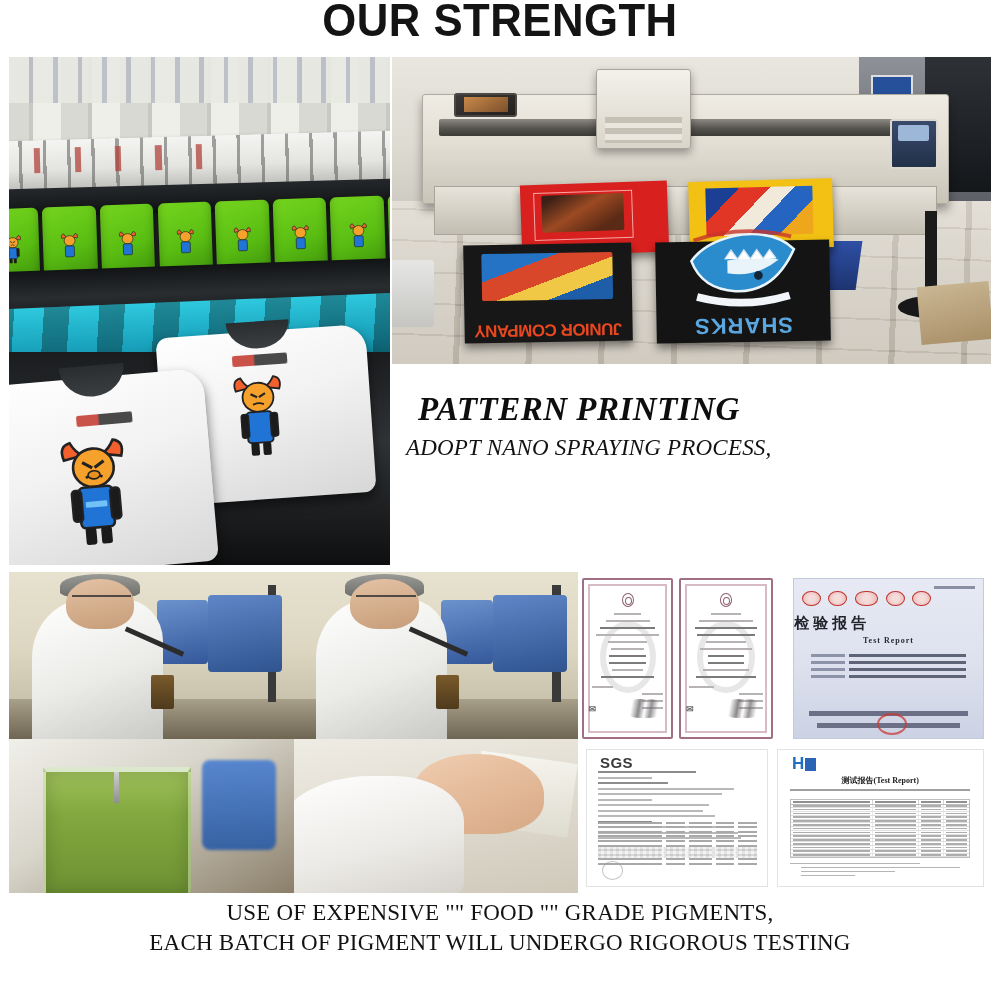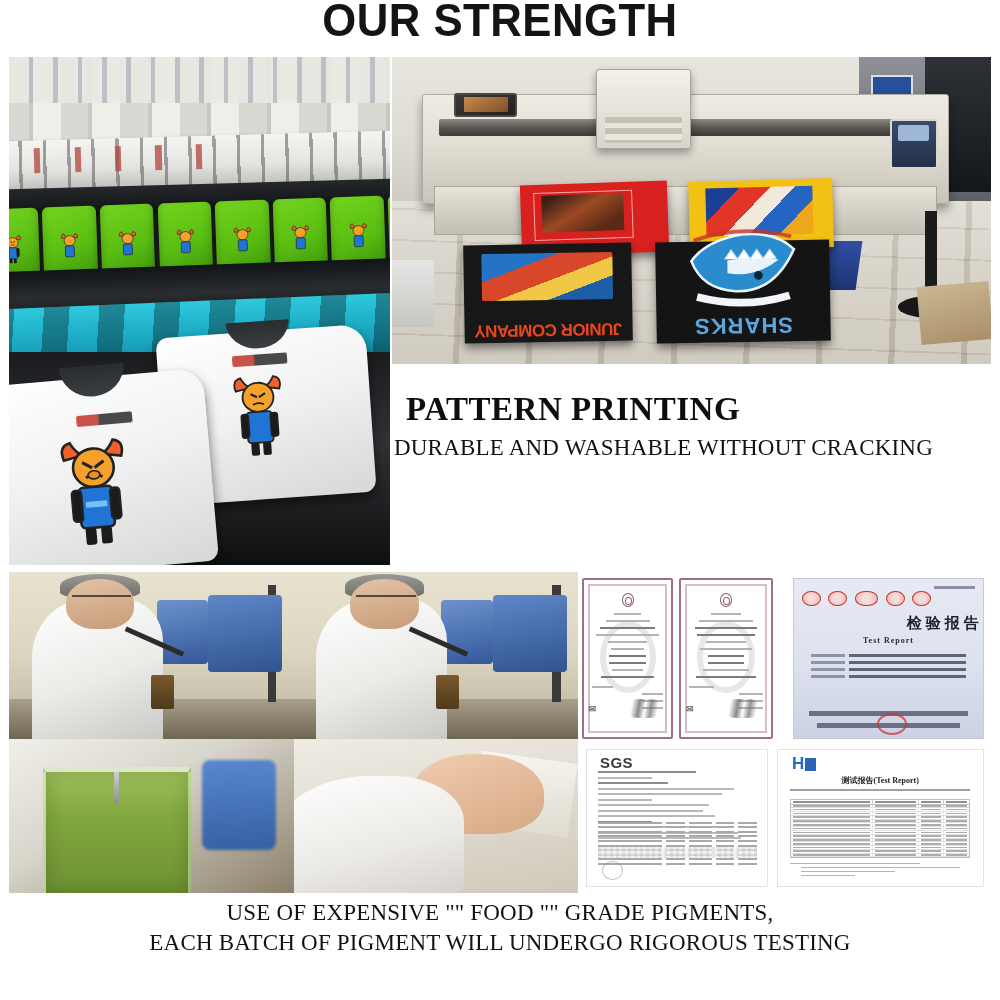--- a/index.html
+++ b/index.html
@@ -203,21 +203,21 @@
     position:absolute; left:13%; top:13%; width:74%; height:62%;
     transform: rotate(180deg);
   }
   .sharks-text{
     position:absolute; left:4%; bottom:4%; width:92%; height:22%;
     color:#5aa6e0; font-family:"Liberation Sans","DejaVu Sans",sans-serif; font-weight:900;
     font-size:22px; text-align:center; transform: rotate(180deg); letter-spacing:1px;
   }
 
   
-  .txt-block-right { position:absolute; left:380px; top:388px; width:608px; }
+  .txt-block-right { position:absolute; left:392px; top:388px; width:608px;font-style:italic; }
   .heading-serif{
     font-family:"Liberation Serif","DejaVu Serif",serif;
     font-weight:bold; color:#0e0e0e;
   }
   #pattern-heading{
     font-size:33px; letter-spacing:.5px; margin-left:26px; line-height:42px;
   }
   .body-line{
     font-family:"Liberation Serif","DejaVu Serif",serif;
     font-size:23px; color:#121212; line-height:35px; letter-spacing:.2px;
@@ -301,21 +301,21 @@
     color:#6d6a6c; font-size:9px; font-weight:bold; }
 
   #cert3{ left:52%; top:2%; width:46%; height:50%;
     background: linear-gradient(180deg,#e7eaf4 0%, #dde1ee 55%, #ccd2e4 100%);
     border:1px solid #c4c9db; }
   .cert3-badges{ position:absolute; left:4%; top:7%; width:78%; height:10%;
     display:flex; gap:5%; align-items:center; }
   .badge-c{ width:13%; height:100%; border-radius:50%; border:1.6px solid #c1342f;
     background: radial-gradient(circle,#f4dcdb 30%, #e8b3b0 100%); }
   .badge-c.oval{ border-radius:44%; width:16%; }
-  .cert3-title{ position:absolute; left:0; top:22%; width:100%; text-align:right;
+  .cert3-title{ position:absolute; left:0; top:22%; width:100%; text-align:left;
     font-family:Liberation Mono, monospace; font-weight:900;
     font-size:15px; color:#22222a; letter-spacing:4px; }
   .cert3-sub{ position:absolute; left:0; top:36%; width:100%; text-align:center;
     font-family:"Liberation Serif","DejaVu Serif",serif; font-weight:bold;
     font-size:8px; color:#2a2a33; letter-spacing:1px; }
   .cert3-rows{ position:absolute; left:9%; top:47%; width:82%; }
   .c3row{ display:flex; align-items:center; gap:4px; margin-bottom:4px; }
   .c3lab{ width:22%; height:3px; background:#8d93a8; }
   .c3val{ flex:1; height:3px; background:#5f6578; }
   .cert3-footer{ position:absolute; left:8%; bottom:14%; width:84%; height:5px; background:#6b7086;}
@@ -556,21 +556,21 @@
           <path d="M14 16 Q50 6 86 16" fill="none" stroke="#f2f6fa" stroke-width="6"></path>
           <path d="M12 62 Q50 72 88 60" fill="none" stroke="#c8342c" stroke-width="3" opacity=".8"></path>
         </svg>
       </div>
       <div class="sharks-text">SHARKS</div>
     </div>
   </div>
 
   <div class="txt-block-right">
     <div class="heading-serif" id="pattern-heading">PATTERN PRINTING</div>
-    <div class="body-line">DURABLE AND WASHABLE WITHOUT CRACKING</div>
+    <div class="body-line">ADOPT NANO SPRAYING PROCESS,</div>
   </div>
 
   <div class="photo" id="p-lab">
 
     <div class="lab-cell" id="lab-tl">
       <div class="lab-bg"></div>
       <div class="lab-benchtop"></div>
       <div class="lab-stand"></div>
       <div class="lab-mixer"></div>
       <div class="lab-mixer2"></div>

